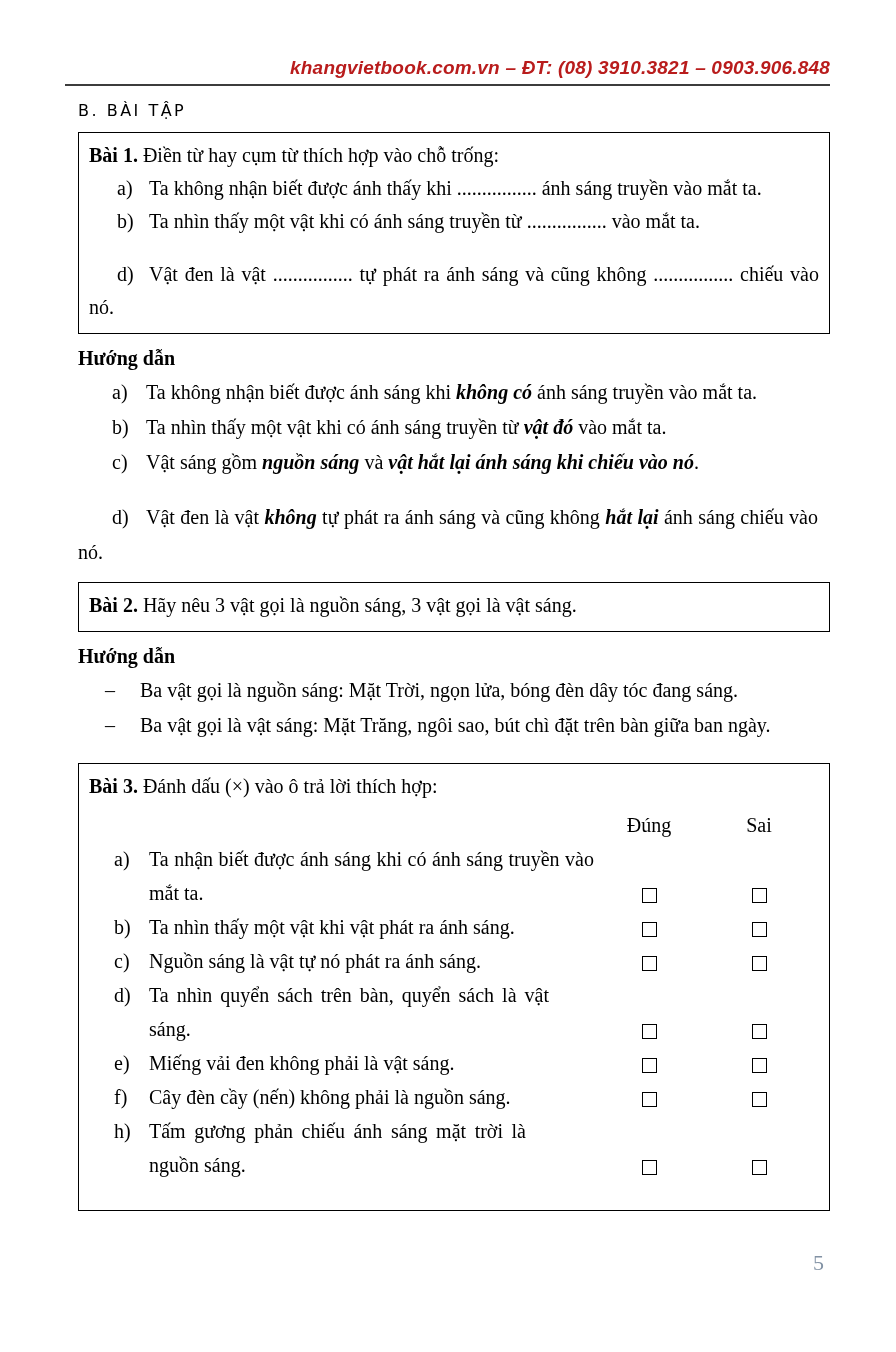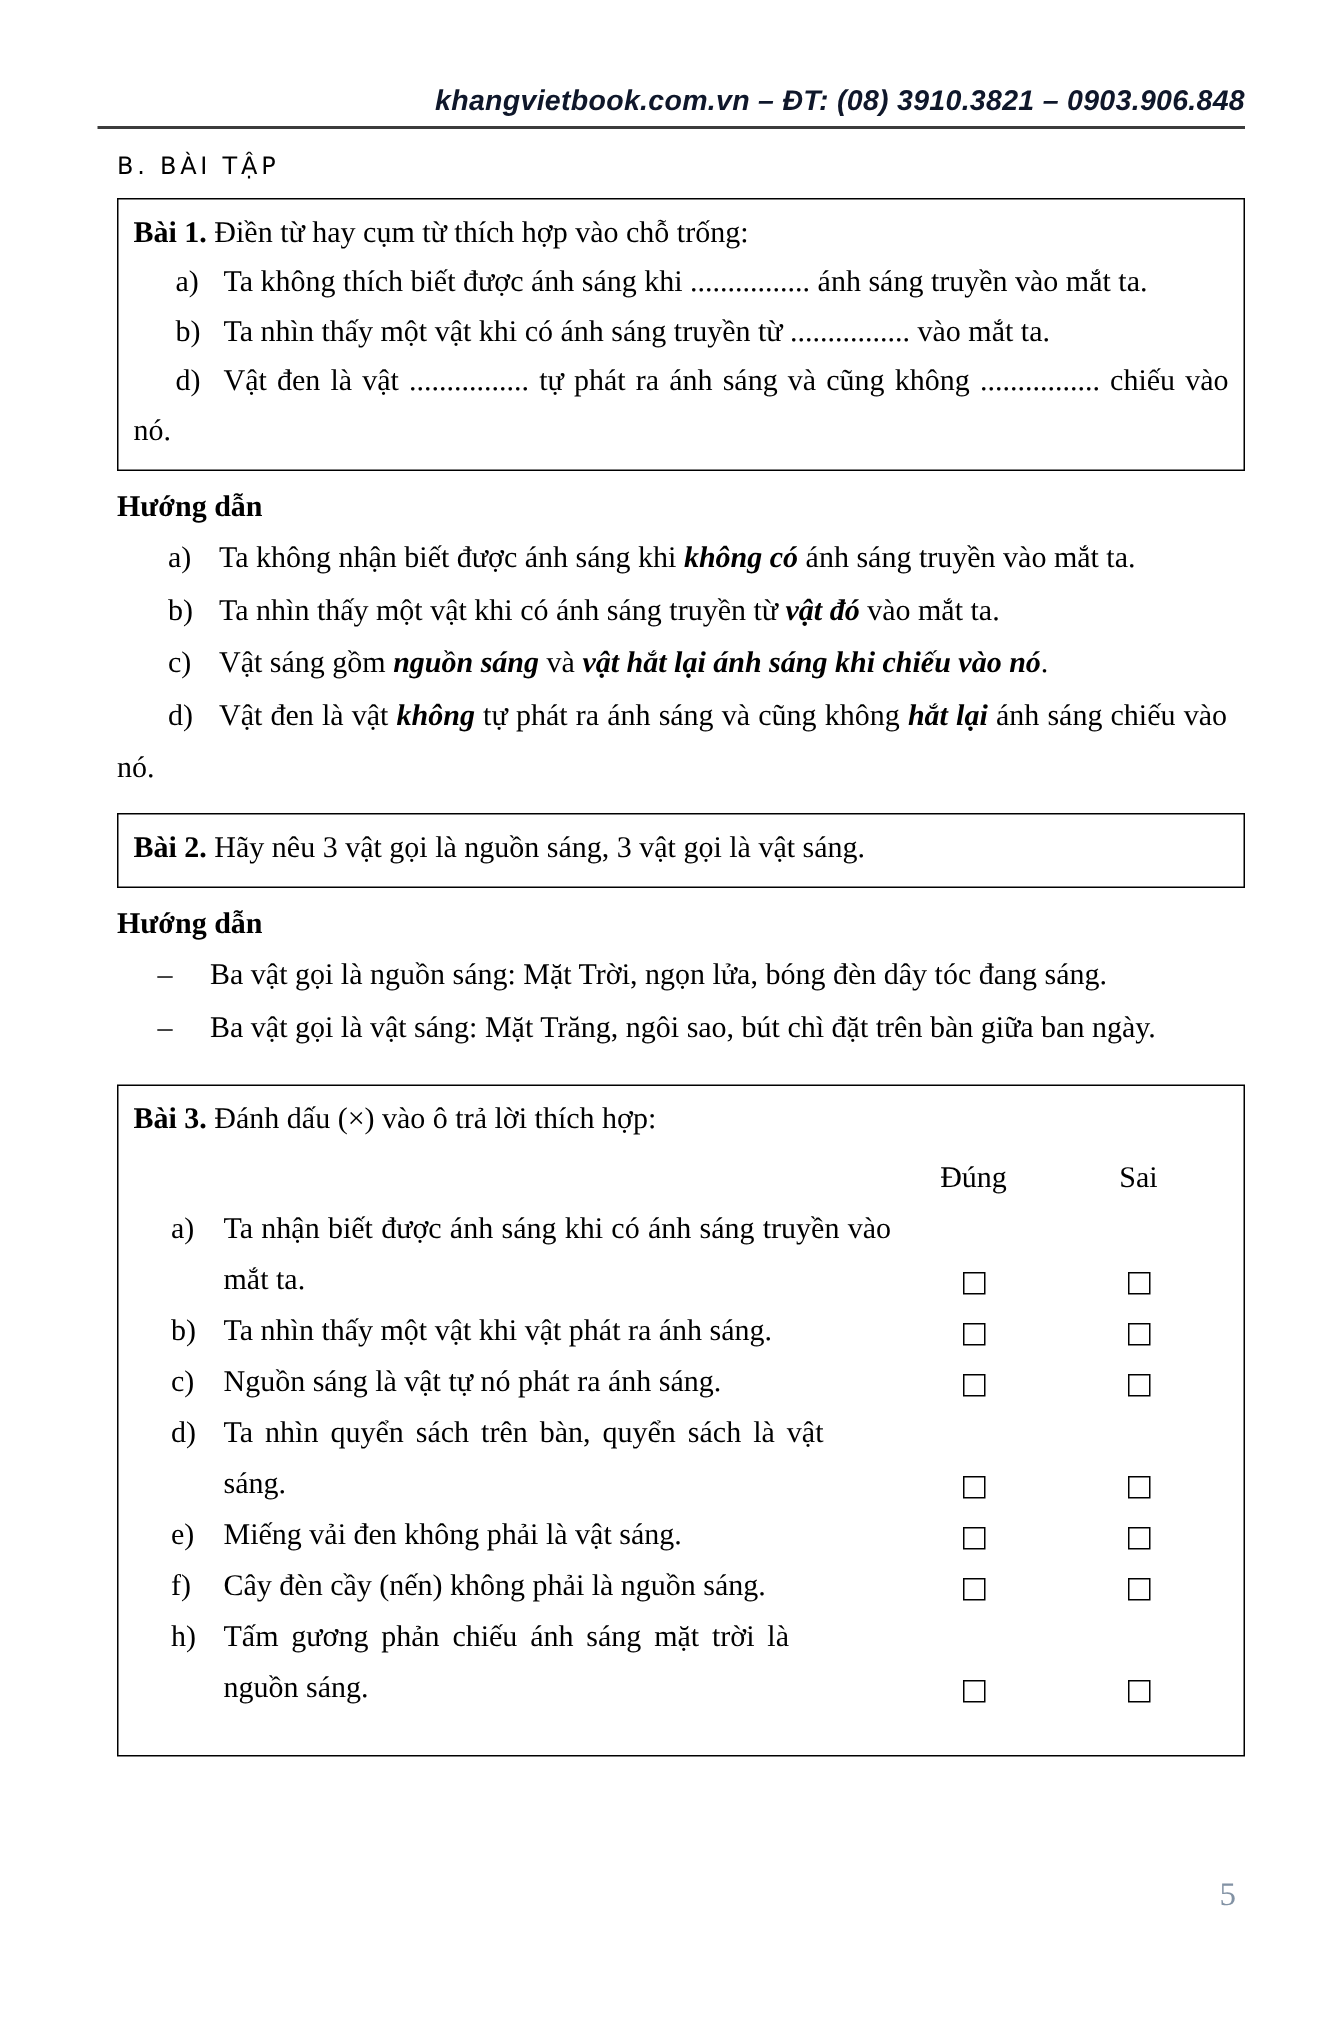--- a/index.html
+++ b/index.html
@@ -17,21 +17,21 @@
     width: 896px; height: 1352px;
     padding: 56px 66px 0 78px;
   }
   
   .site-header {
     text-align: right;
     font-family: "Liberation Sans", sans-serif;
     font-style: italic;
     font-weight: bold;
     font-size: 19px;
-    color: #0f172a;
+    color: #b91c1c;
     letter-spacing: 0.2px;
     line-height: 24px;
   }
   .header-rule {
     height: 0;
     border-bottom: 2px solid #3c3c3c;
     margin: 4px 0 0 -13px;
   }
   
   .section-title {
@@ -45,21 +45,21 @@
     border: 1.5px solid #000;
     padding: 6px 10px 9px 10px;
     line-height: 33px;
   }
   .box1 { margin-top: 12px; }
   .box2 { margin-top: 12px; }
   .box3 { margin-top: 20px; padding-bottom: 28px; }
   .bold { font-weight: bold; }
   .em { font-weight: bold; font-style: italic; }
   .nowrap { white-space: nowrap; }
-  .justify { text-align: justify; }
+  .justify { text-align: justify; margin-top: 20px; }
   p { margin: 0; }
   .item { text-indent: 28px; line-height: 33px; }
   .item .marker { display: inline-block; width: 32px; text-indent: 0; }
   
   .hd-title {
     text-align: left;
     font-weight: bold;
     font-size: 20px;
     line-height: 33px;
     margin-top: 8px;
@@ -106,21 +106,21 @@
 
 <div class="page">
 
   <div class="site-header">khangvietbook.com.vn – ĐT: (08) 3910.3821 – 0903.906.848</div>
   <div class="header-rule"></div>
 
   <div class="section-title">B. BÀI TẬP</div>
 
   <div class="task-box box1">
     <p><span class="bold">Bài 1.</span><span> Điền từ hay cụm từ thích hợp vào chỗ trống:</span></p>
-    <p class="item nowrap"><span class="marker">a)</span><span>Ta không thích biết được ánh sáng khi ................ ánh sáng truyền vào mắt ta.</span></p>
+    <p class="item nowrap"><span class="marker">a)</span><span>Ta không nhận biết được ánh thấy khi ................ ánh sáng truyền vào mắt ta.</span></p>
     <p class="item nowrap"><span class="marker">b)</span><span>Ta nhìn thấy một vật khi có ánh sáng truyền từ ................ vào mắt ta.</span></p>
     <p class="item justify"><span class="marker">d)</span><span>Vật đen là vật ................ tự phát ra ánh sáng và cũng không ................ chiếu vào nó.</span></p>
   </div>
 
   <div class="hd-title">Hướng dẫn</div>
   <p class="hd-item nowrap"><span class="marker">a)</span><span>Ta không nhận biết được ánh sáng khi </span><span class="em">không có</span><span> ánh sáng truyền vào mắt ta.</span></p>
   <p class="hd-item nowrap"><span class="marker">b)</span><span>Ta nhìn thấy một vật khi có ánh sáng truyền từ </span><span class="em">vật đó</span><span> vào mắt ta.</span></p>
   <p class="hd-item nowrap"><span class="marker">c)</span><span>Vật sáng gồm </span><span class="em">nguồn sáng</span><span> và </span><span class="em">vật hắt lại ánh sáng khi chiếu vào nó</span><span>.</span></p>
   <p class="hd-item justify"><span class="marker">d)</span><span>Vật đen là vật </span><span class="em">không</span><span> tự phát ra ánh sáng và cũng không </span><span class="em">hắt lại</span><span> ánh sáng chiếu vào nó.</span></p>
 

